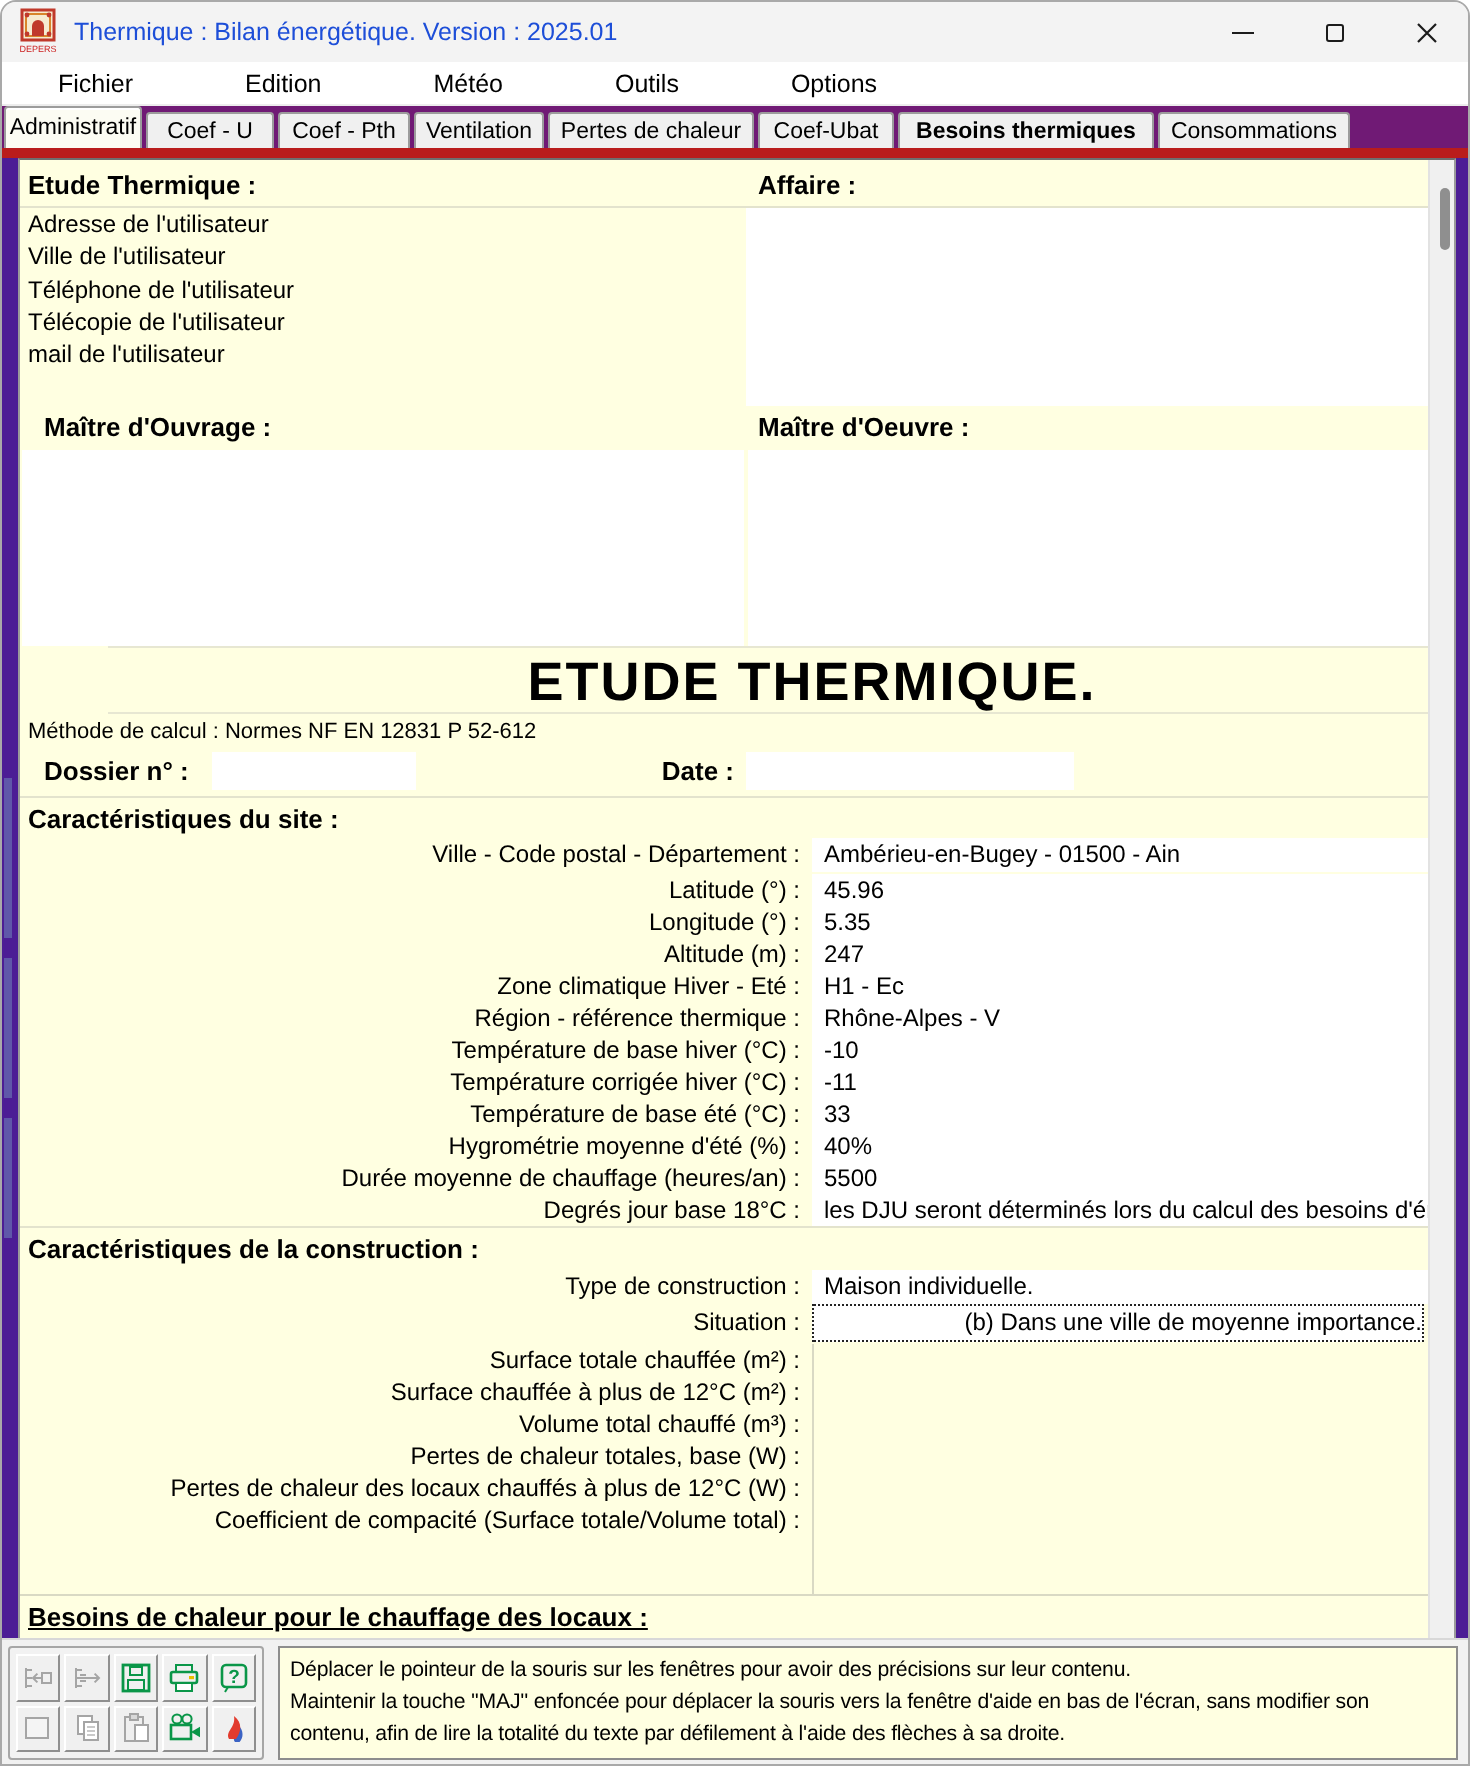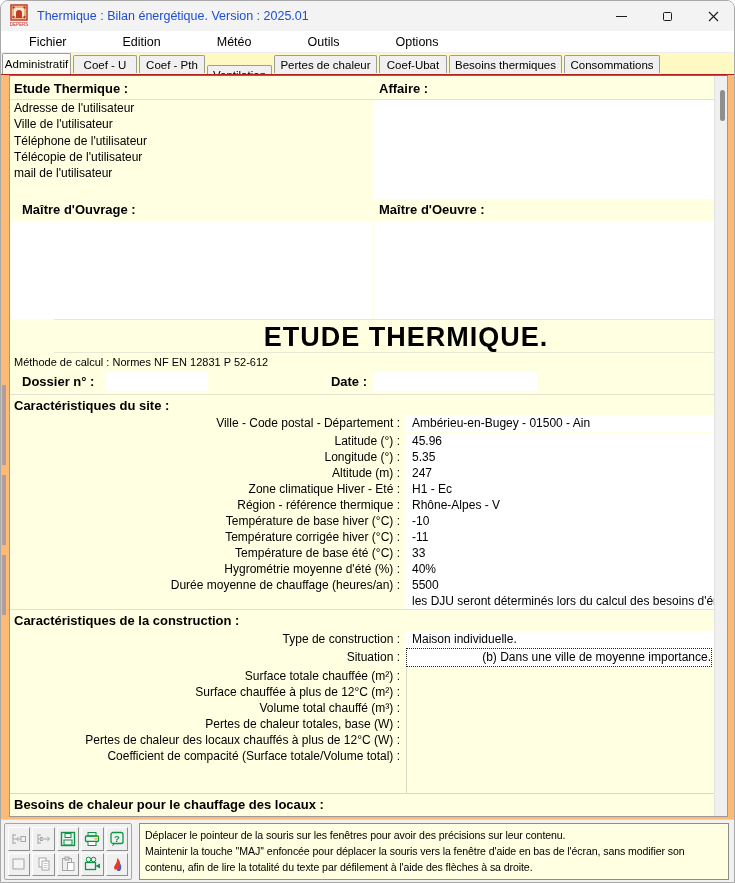--- a/index.html
+++ b/index.html
@@ -17,26 +17,26 @@
   .app-icon{position:absolute;left:7px;top:3px;width:22px;height:25px;}
   .win-title{position:absolute;left:36px;top:0;height:30px;line-height:30px;font-size:12.5px;color:#1d4ed8;white-space:nowrap;}
   .winbtn{position:absolute;top:0;width:46px;height:30px;display:flex;align-items:center;justify-content:center;}
   .btn-min{right:92px;} .btn-max{right:46px;} .btn-close{right:0;}
   .glyph-min{width:11px;border-top:1.2px solid #1b1b1b;}
   .glyph-max{width:9px;height:9px;border:1.2px solid #1b1b1b;border-radius:1.5px;}
   
   .menubar{position:absolute;left:0;top:30px;width:735px;height:22px;background:#ffffff;border-bottom:1px solid #ededed;display:flex;align-items:center;padding-left:0;}
   .menu-item{padding:0 28px;height:22px;line-height:22px;font-size:12.5px;white-space:nowrap;}
   
-  .tabbar{position:absolute;left:0;top:52px;width:735px;height:21px;background:#fef9c3;display:flex;align-items:center;}
+  .tabbar{position:absolute;left:0;top:52px;width:735px;height:21px;background:#701a75;display:flex;align-items:flex-end;}
   .tab{height:18px;line-height:18px;text-align:center;font-size:11.5px;background:#f0f0f0;
        border:1px solid #9c9c9c;border-bottom:none;border-radius:2px 2px 0 0;margin-right:2px;white-space:nowrap;overflow:hidden;}
   .tab.active{height:21px;line-height:21px;background:#fcfcf3;font-size:11.5px;box-shadow:inset 0 1px 0 #fff;}
   
-  .page{position:absolute;left:0;top:73px;width:735px;height:745px;background:#fdba74;border-top:1px solid #b91c1c;}
+  .page{position:absolute;left:0;top:73px;width:735px;height:745px;background:#4c1d95;border-top:5px solid #b91c1c;}
   .form{position:absolute;left:8px;top:0;width:719px;height:742px;background:#FFFFE1;border:1px solid #9a9a9a;border-top:1px solid #6f6f6f;overflow:hidden;}
   .hdr{font-weight:bold;font-size:13px;line-height:22px;white-space:nowrap;}
   .cell-white{background:#ffffff;}
   .line16{height:16.3px;line-height:16.3px;white-space:nowrap;}
   .lblcol{text-align:right;}
   .lrow{height:16px;line-height:16px;white-space:nowrap;}
   .vrow{height:16px;line-height:16px;padding-left:6px;white-space:nowrap;}
   .sep-line{border-bottom:1px solid #e3e3cd;}
   .study-title{font-weight:bold;font-size:27px;letter-spacing:1px;text-align:center;line-height:34px;white-space:nowrap;}
   .methode{font-size:11px;line-height:16px;padding-left:4px;white-space:nowrap;}
@@ -96,21 +96,21 @@
     <div class="menu-item">Options</div>
   </div>
 
   <div class="tabbar">
     <div class="tab active" style="width:69px;margin-left:1px;">Administratif</div>
     <div class="tab" style="width:64px;">Coef - U</div>
     <div class="tab" style="width:66px;">Coef - Pth</div>
     <div class="tab" style="width:65px;margin-top:20px;">Ventilation</div>
     <div class="tab" style="width:103px;">Pertes de chaleur</div>
     <div class="tab" style="width:68px;">Coef-Ubat</div>
-    <div class="tab" style="width:113px;">Besoins thermiques</div>
+    <div class="tab" style="width:128px;font-weight:bold;">Besoins thermiques</div>
     <div class="tab" style="width:96px;">Consommations</div>
   </div>
 
   <div class="page">
     <div class="gutter-mark" style="left:1px;top:310px;height:80px;"></div>
     <div class="gutter-mark" style="left:1px;top:400px;height:70px;"></div>
     <div class="gutter-mark" style="left:1px;top:480px;height:60px;"></div>
 
     <div class="form">
 
@@ -152,20 +152,21 @@
         <div class="lrow">Latitude (°) :</div>
         <div class="lrow">Longitude (°) :</div>
         <div class="lrow">Altitude (m) :</div>
         <div class="lrow">Zone climatique Hiver - Eté :</div>
         <div class="lrow">Région - référence thermique :</div>
         <div class="lrow">Température de base hiver (°C) :</div>
         <div class="lrow">Température corrigée hiver (°C) :</div>
         <div class="lrow">Température de base été (°C) :</div>
         <div class="lrow">Hygrométrie moyenne d'été (%) :</div>
         <div class="lrow">Durée moyenne de chauffage (heures/an) :</div>
+        <div class="lrow">Degrés jour base 18°C :</div>
       </div>
       <div class="abs cell-white" style="left:396px;top:357px;width:308px;height:176px;">
         <div class="vrow">45.96</div>
         <div class="vrow">5.35</div>
         <div class="vrow">247</div>
         <div class="vrow">H1 - Ec</div>
         <div class="vrow">Rhône-Alpes - V</div>
         <div class="vrow">-10</div>
         <div class="vrow">-11</div>
         <div class="vrow">33</div>
@@ -193,21 +194,21 @@
       <div class="abs vdivider" style="left:396px;top:592px;width:308px;height:125px;">
         <div class="vrow"></div>
         <div class="vrow"></div>
         <div class="vrow"></div>
         <div class="vrow"></div>
         <div class="vrow"></div>
         <div class="vrow"></div>
         <div class="vrow"></div>
       </div>
 
-      <div class="abs hdr" style="left:0;top:717px;width:704px;height:34px;padding-left:4px;border-top:1px solid #d9d9c4;">Besoins de chaleur pour le chauffage des locaux :</div>
+      <div class="abs hdr" style="left:0;top:717px;width:704px;height:34px;padding-left:4px;border-top:1px solid #d9d9c4;text-decoration:underline;">Besoins de chaleur pour le chauffage des locaux :</div>
 
       <div class="scrollbar">
         <div class="scroll-thumb"></div>
       </div>
     </div>
   </div>
 
   <div class="bottombar">
     <div class="toolbox">
       <div class="tbtn">

